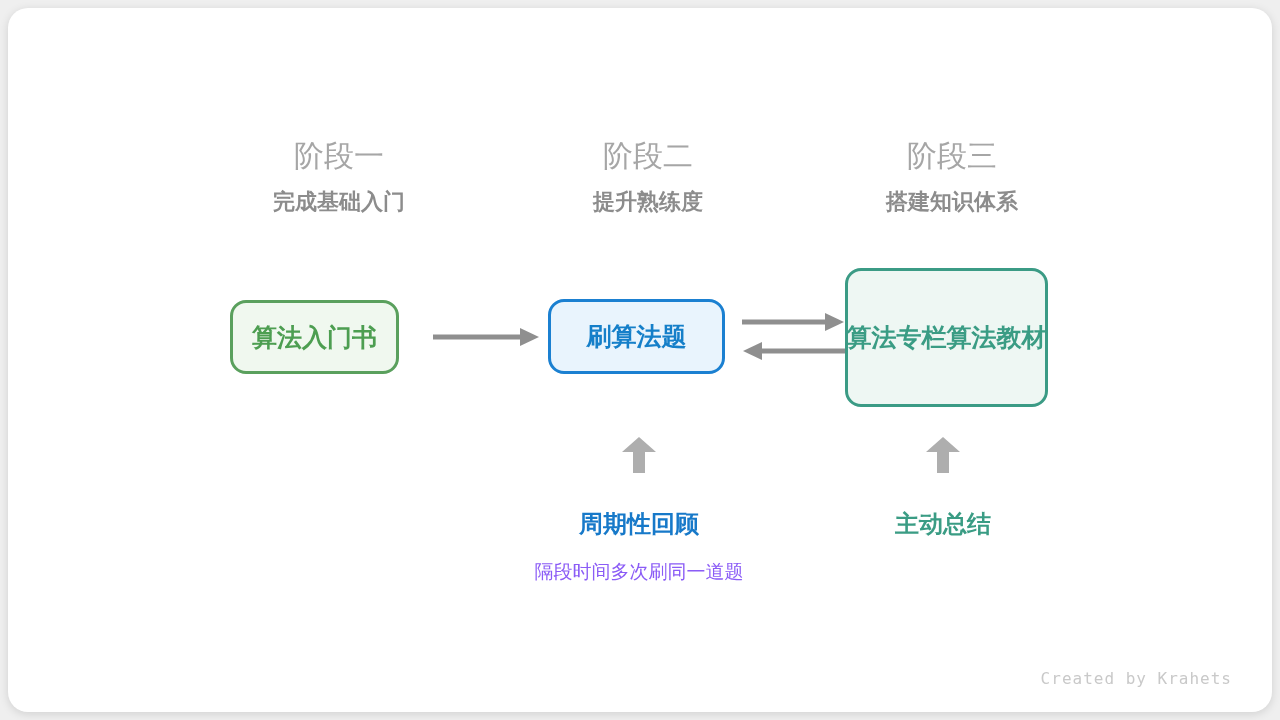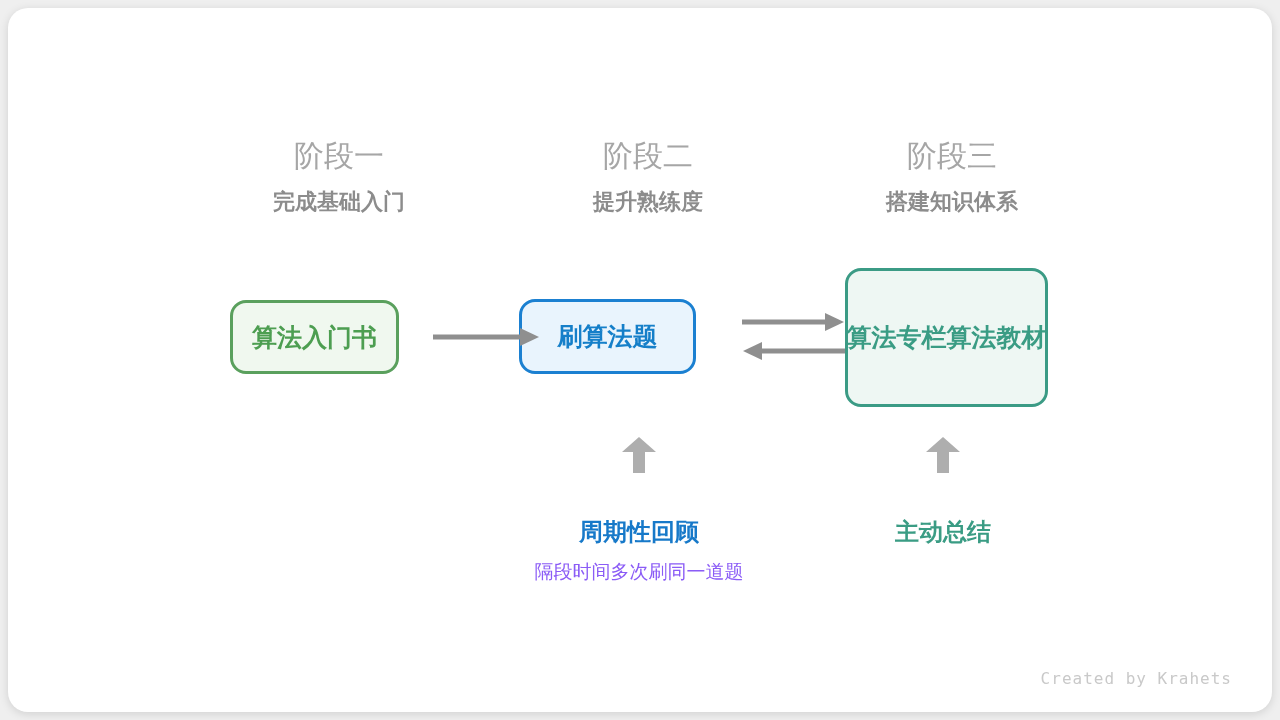--- a/index.html
+++ b/index.html
@@ -32,21 +32,21 @@
     border-radius:16px;
     display:flex;align-items:center;justify-content:center;
     font-weight:bold;font-size:25px;
     white-space:nowrap;
   }
   .node-green{border:3px solid #5aa05d;background:#f0f8ef;color:#4d9e51;}
   .node-blue{border:3px solid #1b80d1;background:#e9f4fd;color:#157fc9;}
   .node-teal{border:3px solid #3b9b85;background:#eef7f3;color:#3a9c84;}
   .node-teal .node-line{line-height:37px;}
   
-  .ann-title{font-size:24px;font-weight:bold;white-space:nowrap;margin-top:8px;}
+  .ann-title{font-size:24px;font-weight:bold;white-space:nowrap;}
   .ann-title.blue{color:#1779c9;}
   .ann-title.teal{color:#3a9c84;}
   .ann-desc{
     font-size:19px;color:#8b5cf6;line-height:27px;
     text-align:center;white-space:nowrap;
   }
   .credit{
     position:absolute;right:40px;bottom:24px;
     font-family:"DejaVu Sans Mono","Liberation Mono",monospace;
     font-size:16px;color:#c9c9c9;letter-spacing:1px;white-space:nowrap;
@@ -64,21 +64,21 @@
   <div class="abs cx stage-title" style="left:640px;top:128px;">阶段二</div>
   <div class="abs cx stage-subtitle" style="left:640px;top:179px;">提升熟练度</div>
 
   <div class="abs cx stage-title" style="left:944px;top:128px;">阶段三</div>
   <div class="abs cx stage-subtitle" style="left:944px;top:179px;">搭建知识体系</div>
 
   <div class="abs node node-green" style="left:222px;top:292px;width:169px;height:74px;">
     <span>算法入门书</span>
   </div>
 
-  <div class="abs node node-blue" style="left:511px;top:291px;width:177px;height:75px;">
+  <div class="abs node node-blue" style="left:540px;top:291px;width:177px;height:75px;">
     <span>刷算法题</span>
   </div>
 
   <div class="abs node node-teal" style="left:837px;top:260px;width:203px;height:139px;">
     <div class="node-line">算法专栏</div>
     <div class="node-line">算法教材</div>
   </div>
 
   <svg class="abs" style="left:425px;top:319px;" width="107" height="20">
     <line x1="0" y1="10" x2="90" y2="10" stroke="#8f8f8f" stroke-width="5"></line>

